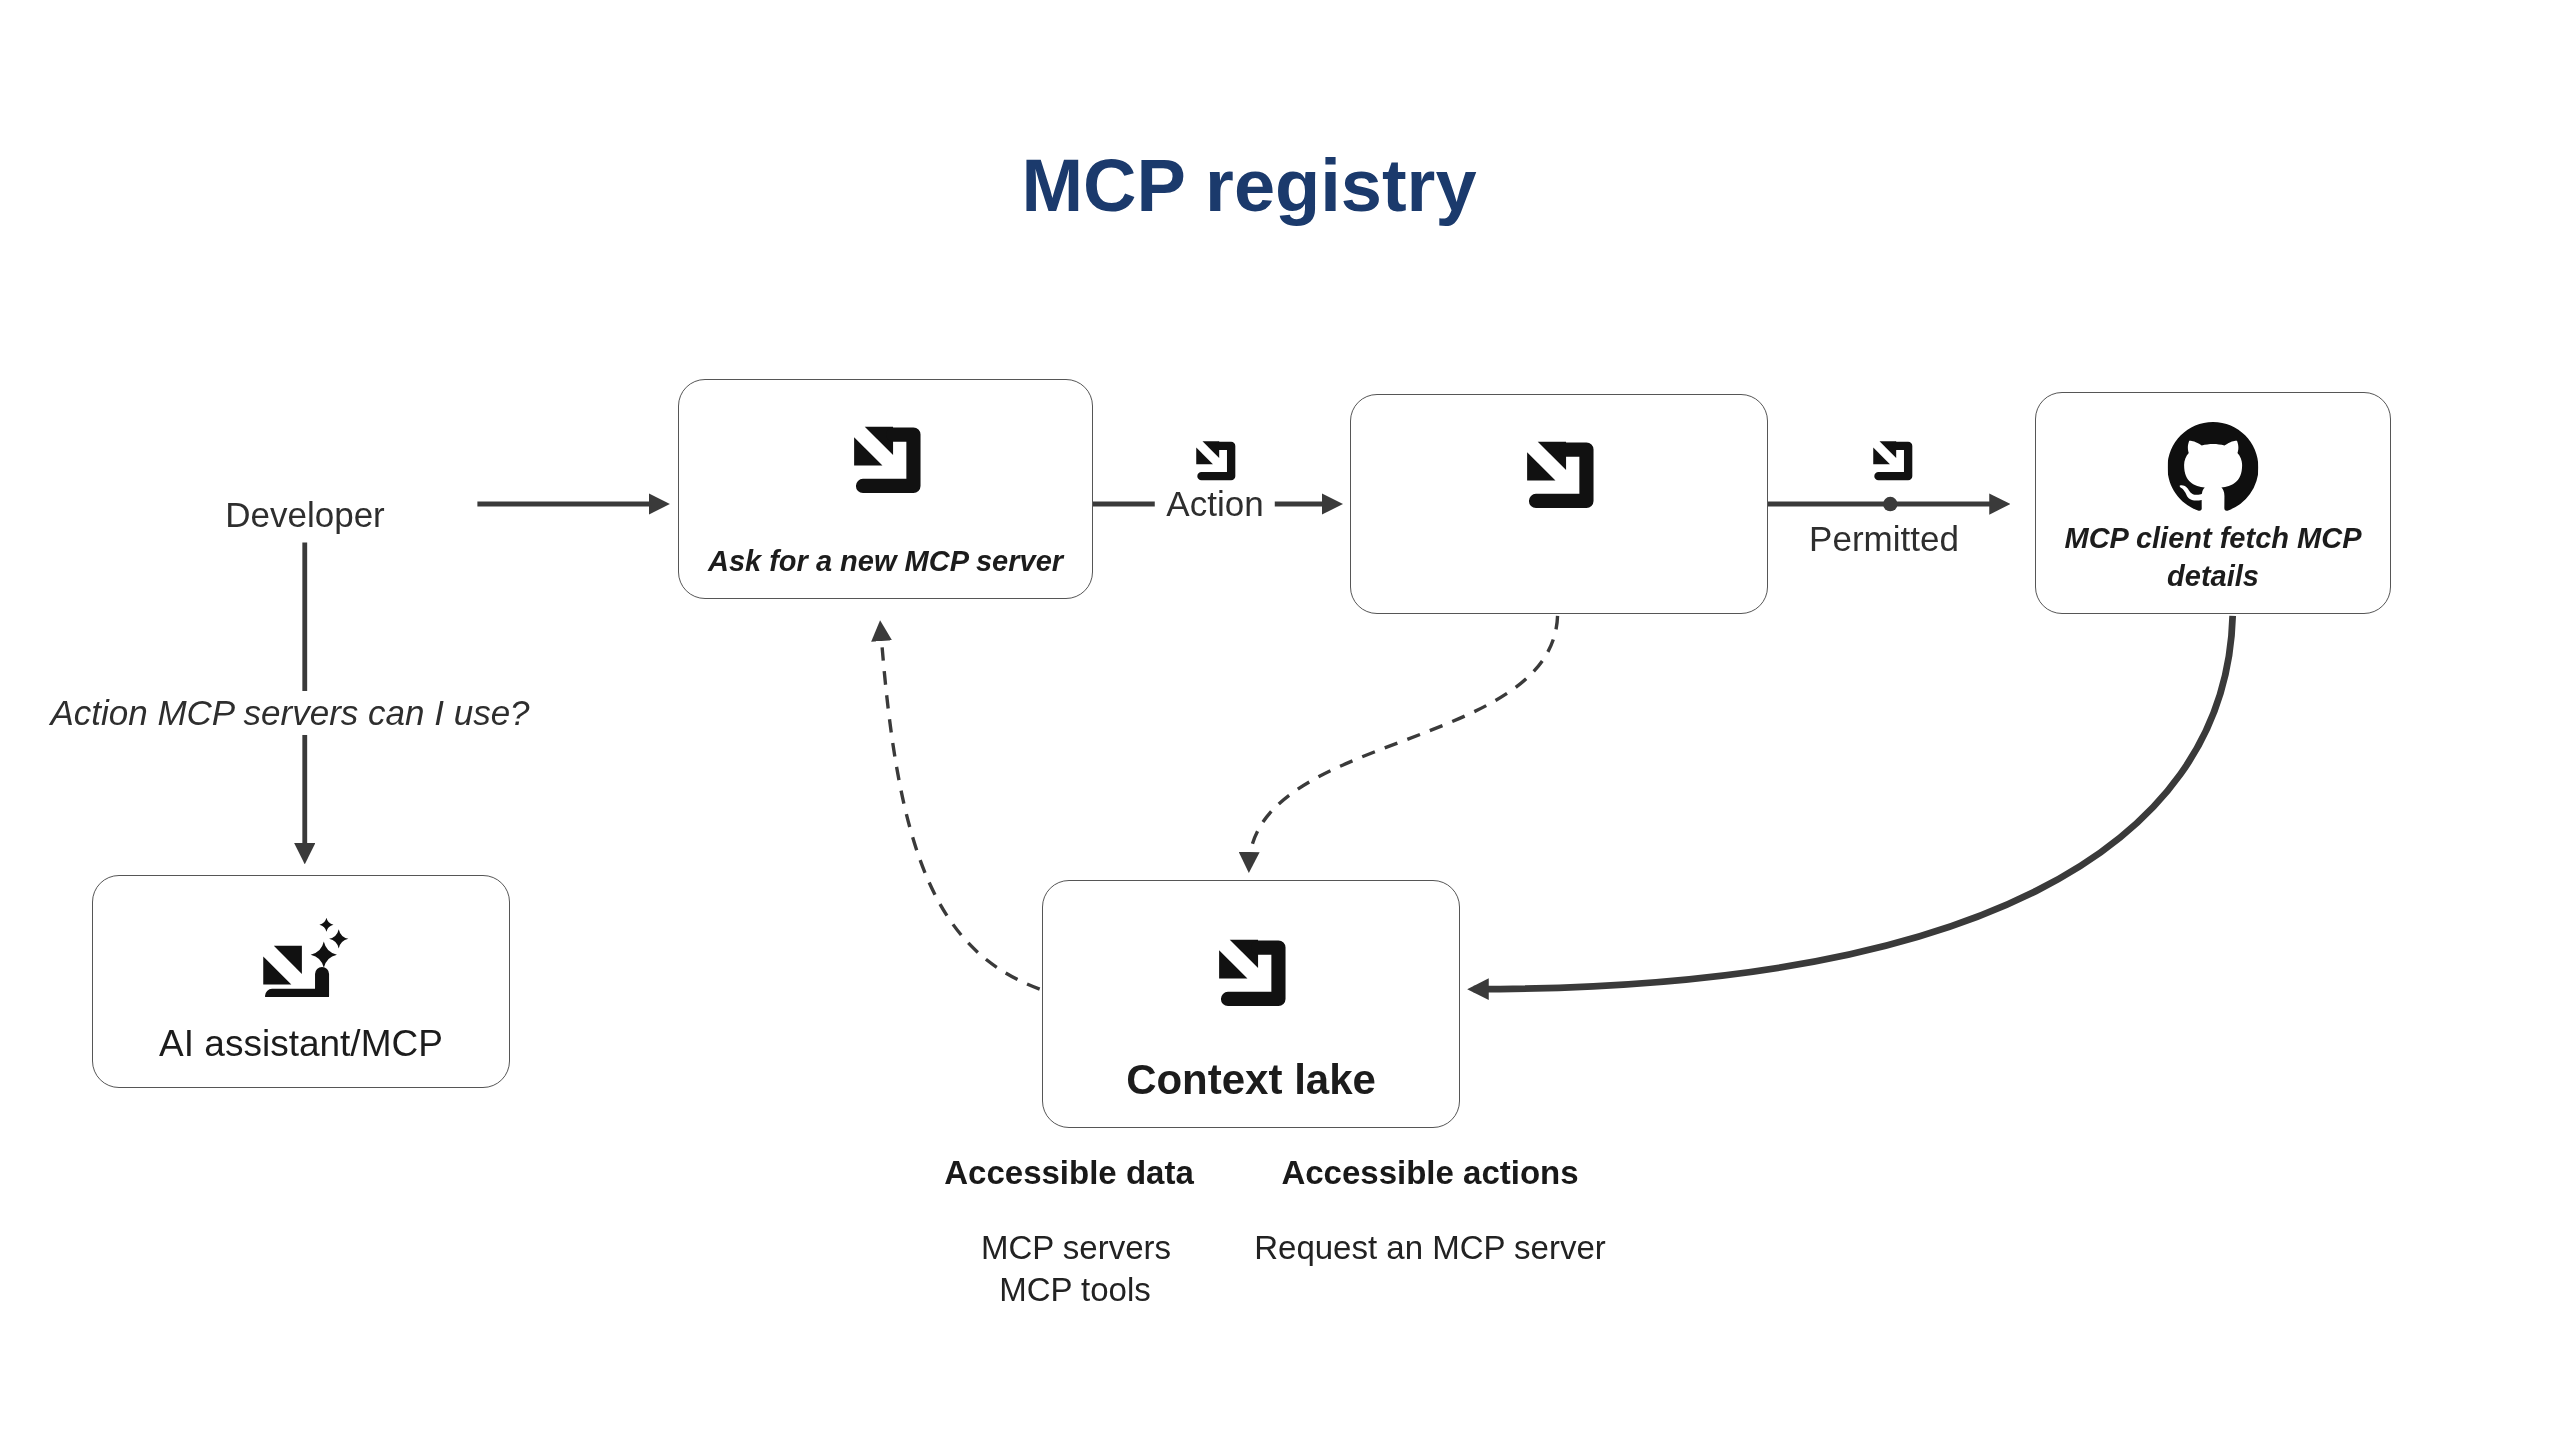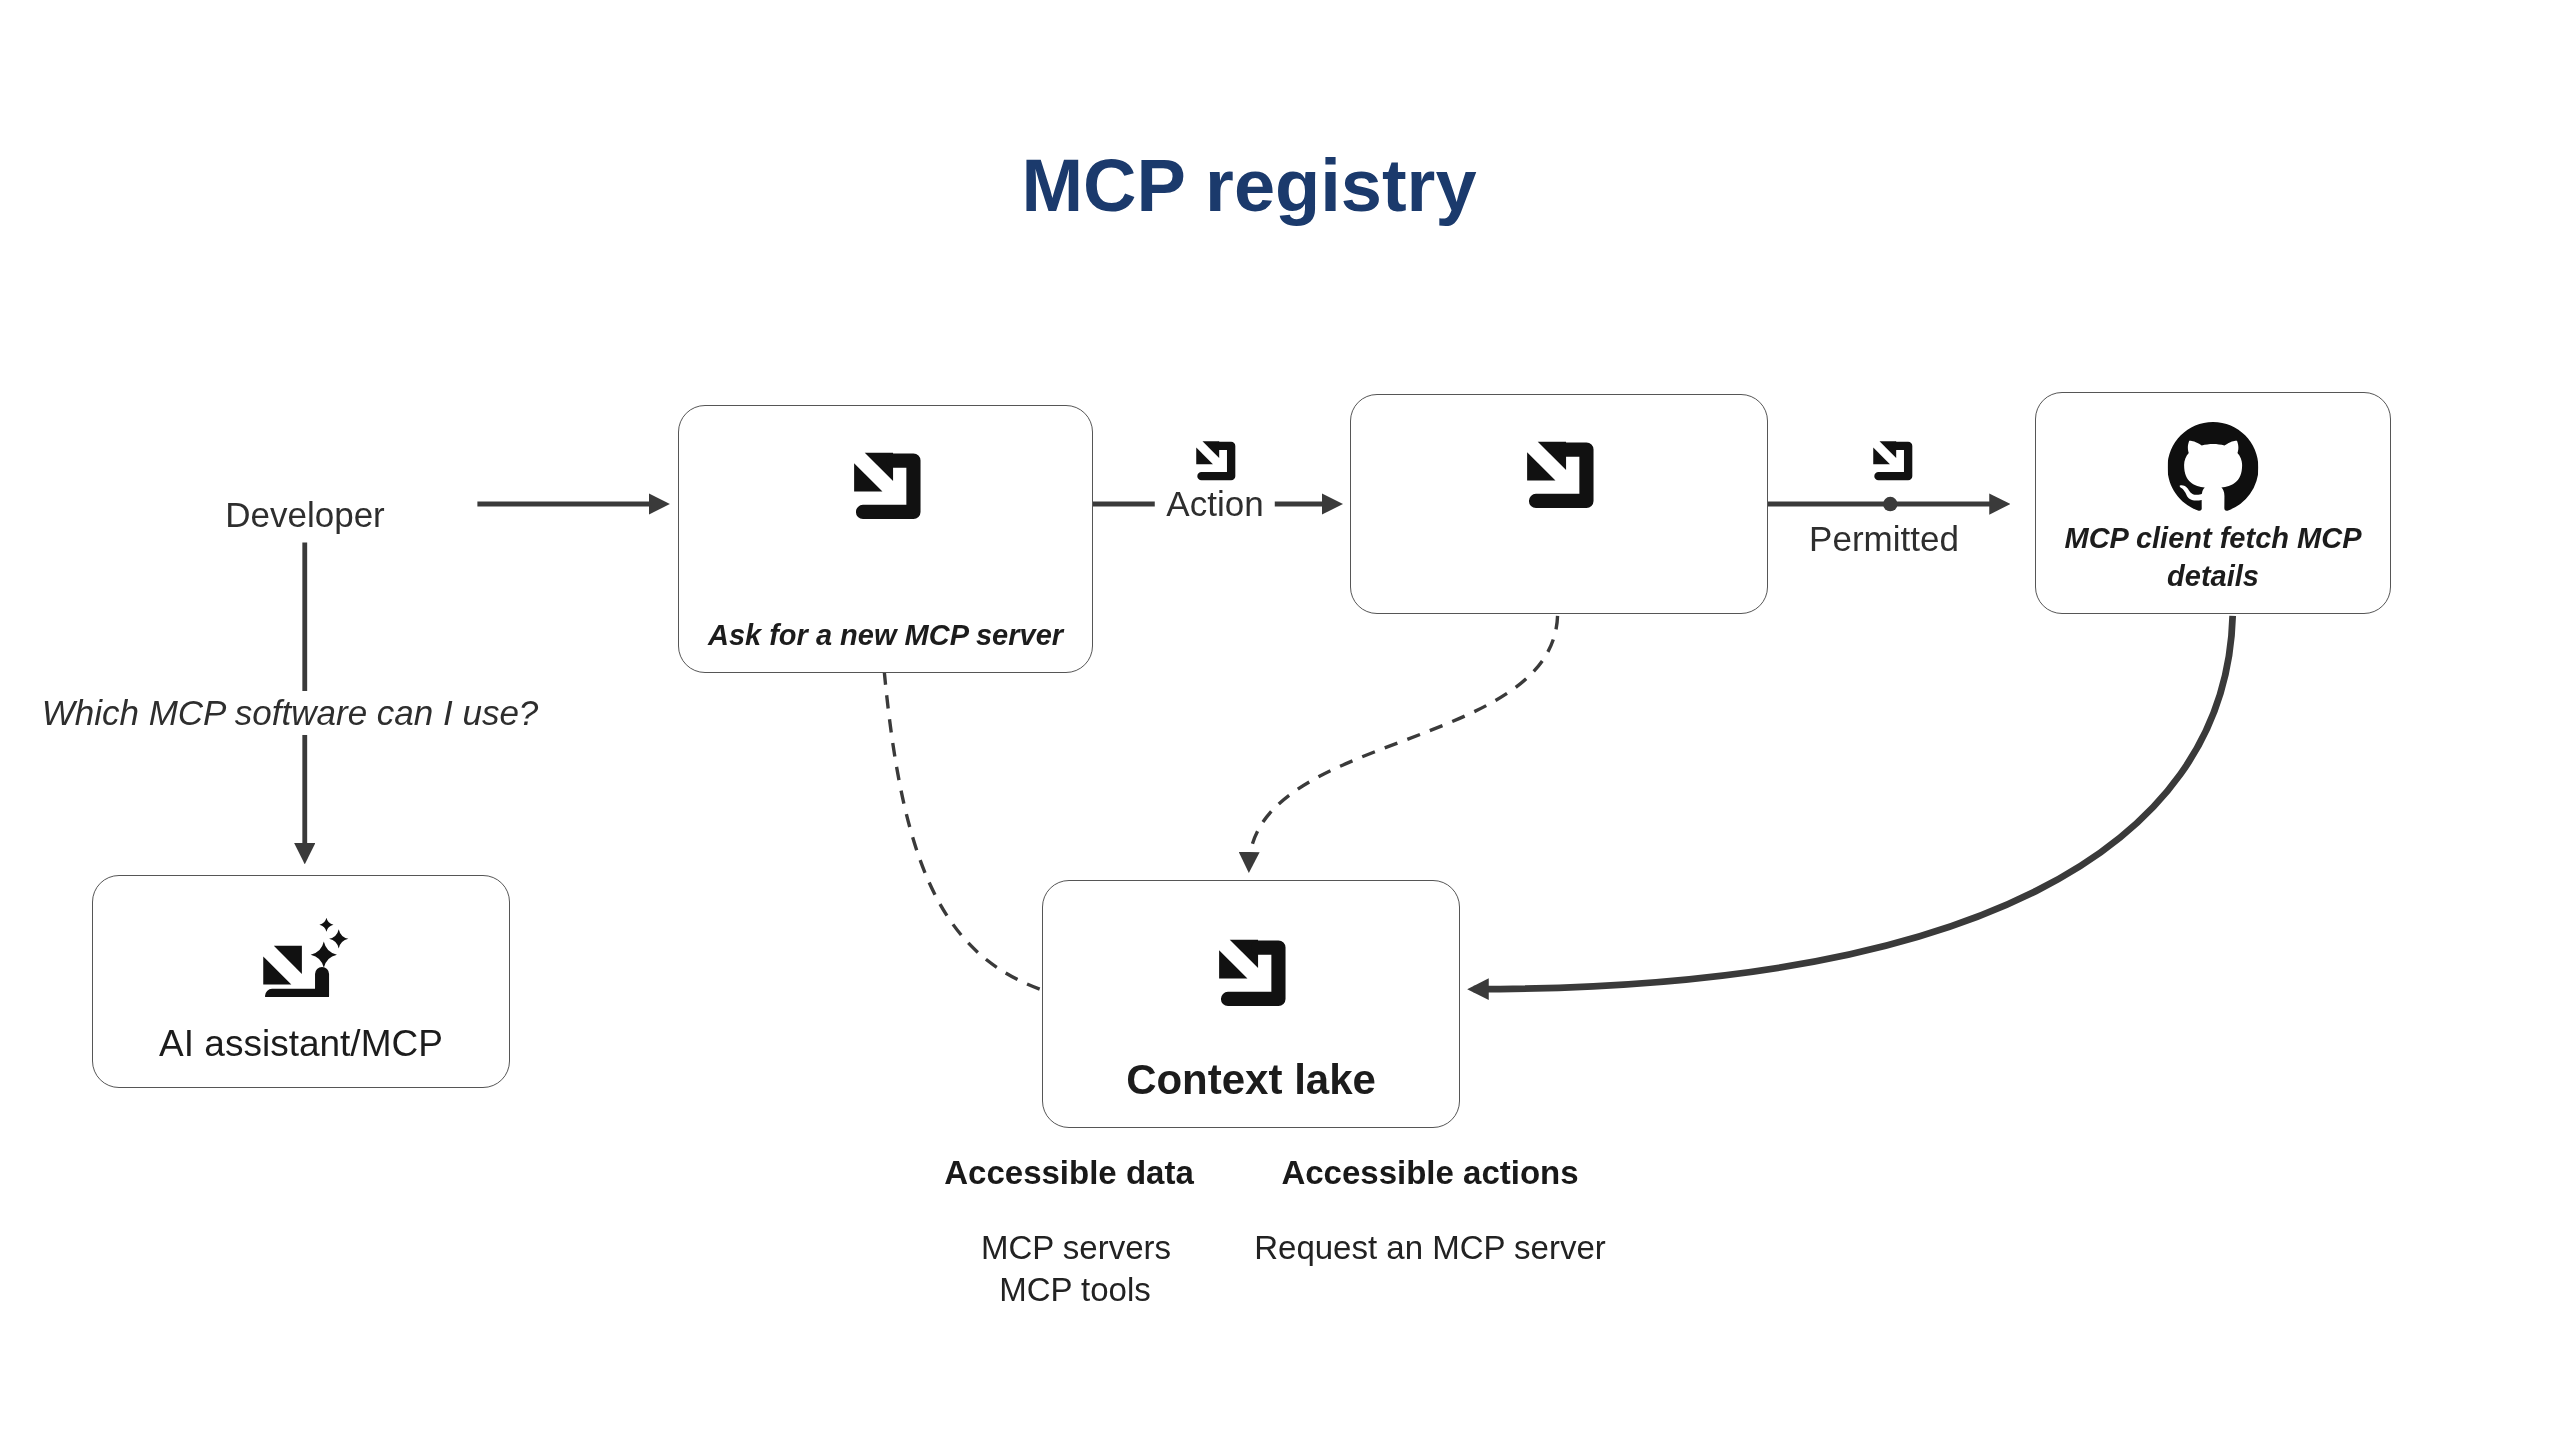--- a/index.html
+++ b/index.html
@@ -80,39 +80,39 @@
     <path d="M1833 509 L2078 509" stroke="#3a3a3a" stroke-width="5" fill="none" marker-end="url(#m5)"></path>
     <circle cx="1960" cy="509" r="7.5" fill="#3a3a3a"></circle>
     <path d="M1078 1012 C970 972 930 870 913 636" stroke="#3a3a3a" stroke-width="3.5" stroke-dasharray="14 11" fill="none" marker-end="url(#m35)"></path>
     <path d="M1615 625 C1610 765 1297 745 1295 885" stroke="#3a3a3a" stroke-width="3.5" stroke-dasharray="14 11" fill="none" marker-end="url(#m35)"></path>
     <path d="M2315 625 C2308 870 2040 1012 1528 1012" stroke="#3a3a3a" stroke-width="7" fill="none" marker-end="url(#m7)"></path>
   </svg>
 
   <div class="page-title">MCP registry</div>
 
   <div class="lbl" style="left:305px;top:502px;">Developer</div>
-  <div class="lbl italic bg" style="left:290px;top:700px;">Which MCP software can I use?</div>
+  <div class="lbl italic bg" style="left:290px;top:700px;">Action MCP servers can I use?</div>
   <div class="lbl bg" style="left:1215px;top:491px;">Action</div>
   <div class="lbl" style="left:1884px;top:526px;">Permitted</div>
 
   <svg class="small-edge-icon" style="left:1190px;top:422px;" width="50" height="50" viewBox="0 0 52 52">
       <use href="#sym-port"></use>
     </svg>
   <svg class="small-edge-icon" style="left:1867px;top:422px;" width="50" height="50" viewBox="0 0 52 52">
       <use href="#sym-port"></use>
     </svg>
 
   <div class="node" style="left:92px;top:862px;width:418px;height:213px;">
     <svg class="node-icon" style="top:31px;" width="100" height="90" viewBox="0 -10 114 102">
         <use href="#sym-port-ai"></use>
       </svg>
     <div class="node-label plain" style="bottom:19px;">AI assistant/MCP</div>
   </div>
 
-  <div class="node" style="left:678px;top:392px;width:415px;height:268px;">
+  <div class="node" style="left:678px;top:366px;width:415px;height:220px;">
     <svg class="node-icon" style="top:36px;" width="85" height="85" viewBox="0 0 88 88">
         <use href="#sym-port"></use>
       </svg>
     <div class="node-label" style="bottom:17.4px;">Ask for a new MCP server</div>
   </div>
 
   <div class="node" style="left:1350px;top:381px;width:418px;height:220px;">
     <svg class="node-icon" style="top:36px;" width="85" height="85" viewBox="0 0 88 88">
         <use href="#sym-port"></use>
       </svg>

